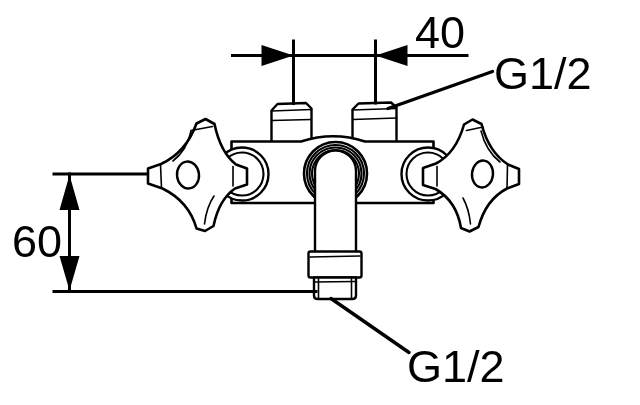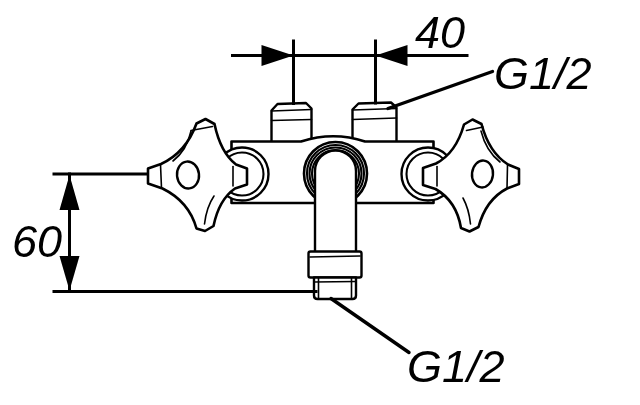--- a/index.html
+++ b/index.html
@@ -7,21 +7,20 @@
     padding: 0;
     background: #ffffff;
     font-family: "Liberation Sans", sans-serif;
   }
   .page {
     position: relative;
     width: 640px;
     height: 405px;
     background: #ffffff;
     overflow: hidden;
-    font-style: italic;
   }
   svg { display: block; }
   .outline  { fill: #ffffff; stroke: #000000; stroke-width: 2.4; stroke-linejoin: round; }
   .outline-thick { fill: #ffffff; stroke: #000000; stroke-width: 2.6; stroke-linejoin: round; }
   .ring     { fill: none; stroke: #000000; stroke-width: 2.1; }
   .detail   { fill: none; stroke: #000000; stroke-width: 1.6; stroke-linecap: round; }
   .dimline  { fill: none; stroke: #000000; stroke-width: 3; stroke-linecap: square; }
   .leader   { fill: none; stroke: #000000; stroke-width: 3.4; stroke-linecap: round; }
   .arrow    { fill: #000000; stroke: none; }
   .dimtext  {

